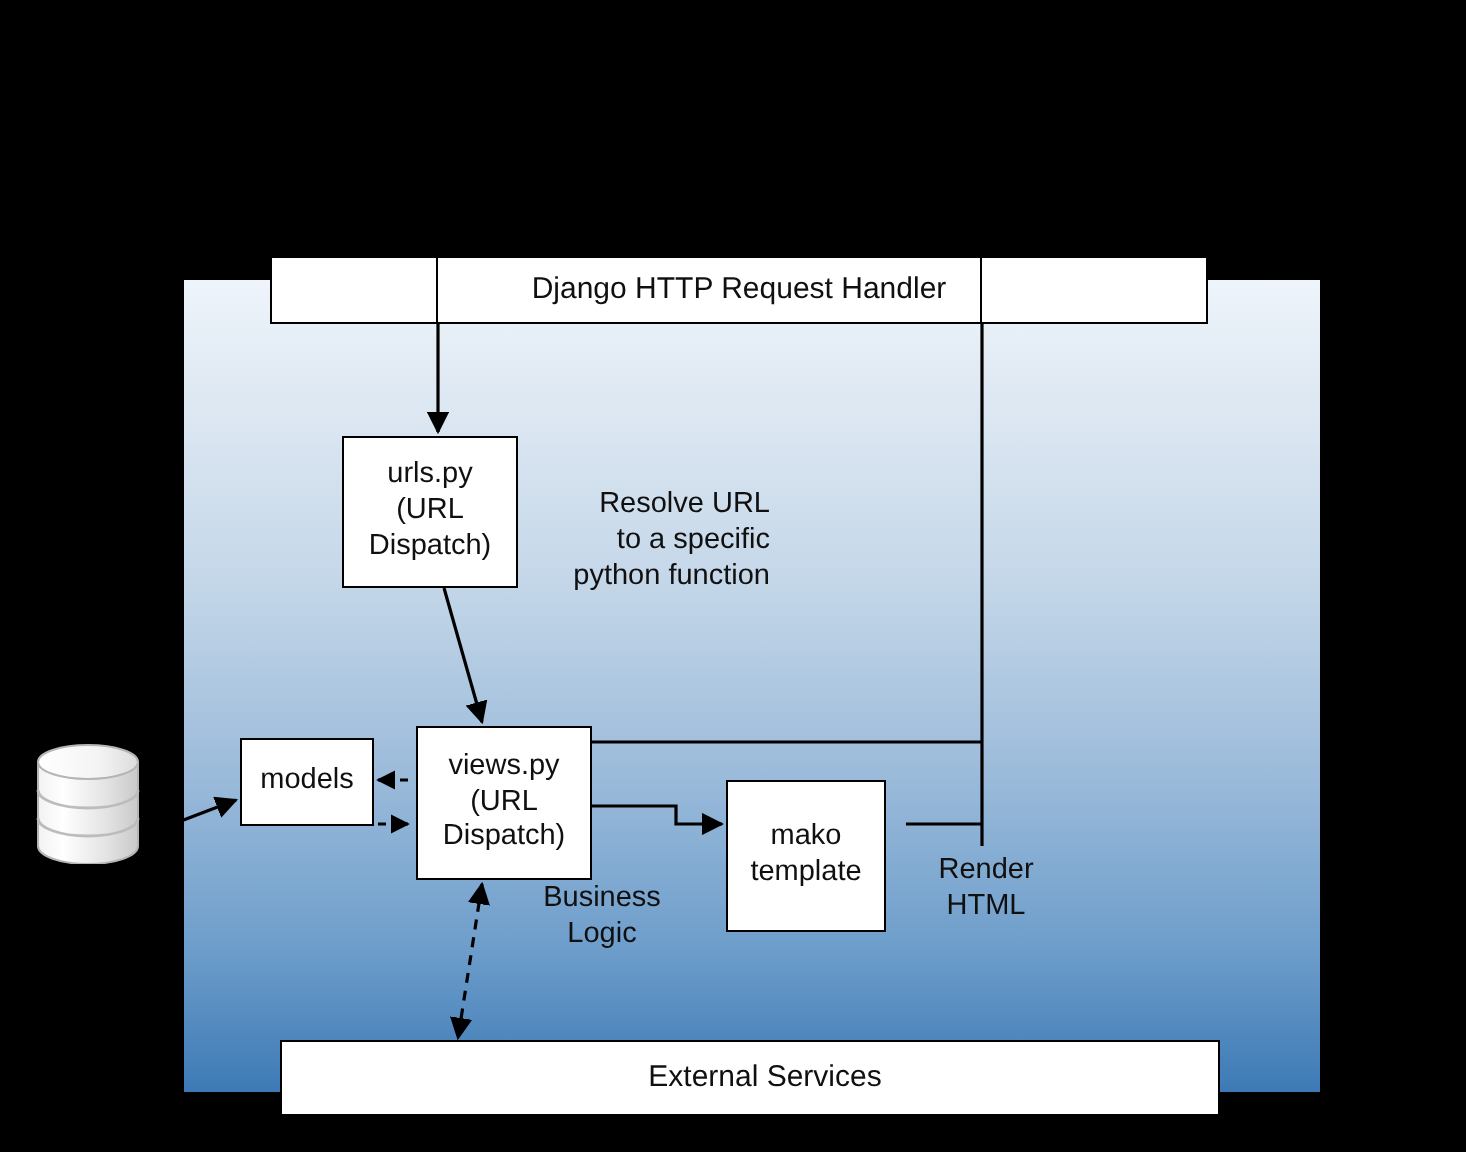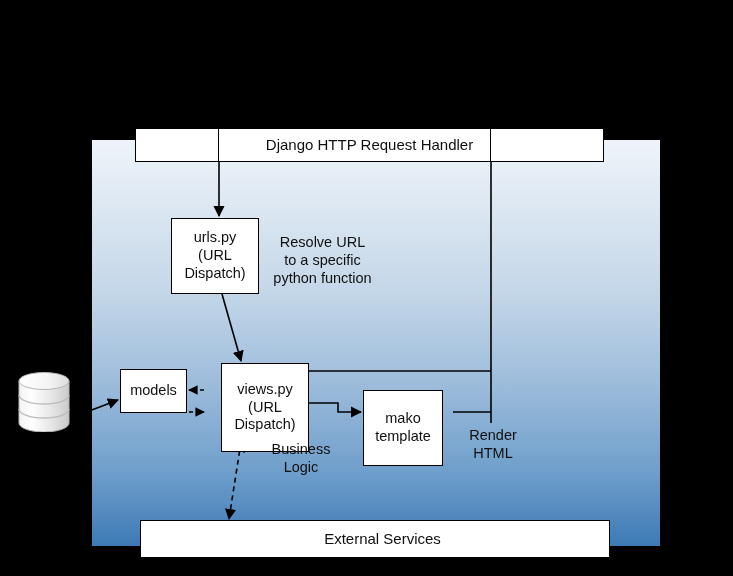--- a/index.html
+++ b/index.html
@@ -52,34 +52,34 @@
     top: 100px;
     width: 0;
     height: 34px;
     border-left: 1.5px solid #000000;
   }
   #header-div-1 { left: 218px; }
   #header-div-2 { left: 490px; }
 
   #urls-box   { left: 171px; top: 190px; width: 88px;  height: 76px; }
   #models-box { left: 120px; top: 341px; width: 67px;  height: 44px; }
-  #views-box  { left: 221px; top: 335px; width: 88px;  height: 89px; align-items: center; }
+  #views-box  { left: 208px; top: 335px; width: 88px;  height: 77px; align-items: center; }
   #mako-box   { left: 363px; top: 362px; width: 80px;  height: 76px; }
   #external-box { left: 140px; top: 492px; width: 470px; height: 38px; font-size: 15px; padding-left: 15px; }
 
   
   .annot {
     position: absolute;
     color: #101010;
     font-size: 14.5px;
     line-height: 1.25;
     text-align: center;
     white-space: pre-line;
   }
-  #annot-resolve  { left: 260px; top: 205px; width: 125px; }
+  #annot-resolve  { left: 260px; top: 215px; width: 125px; text-align: right; }
   #annot-business { left: 255px; top: 412px; width: 92px; }
   #annot-render   { left: 458px; top: 398px; width: 70px; }
 
   
   #wires {
     position: absolute;
     left: 0; top: 0;
     width: 733px; height: 576px;
     pointer-events: none;
   }

